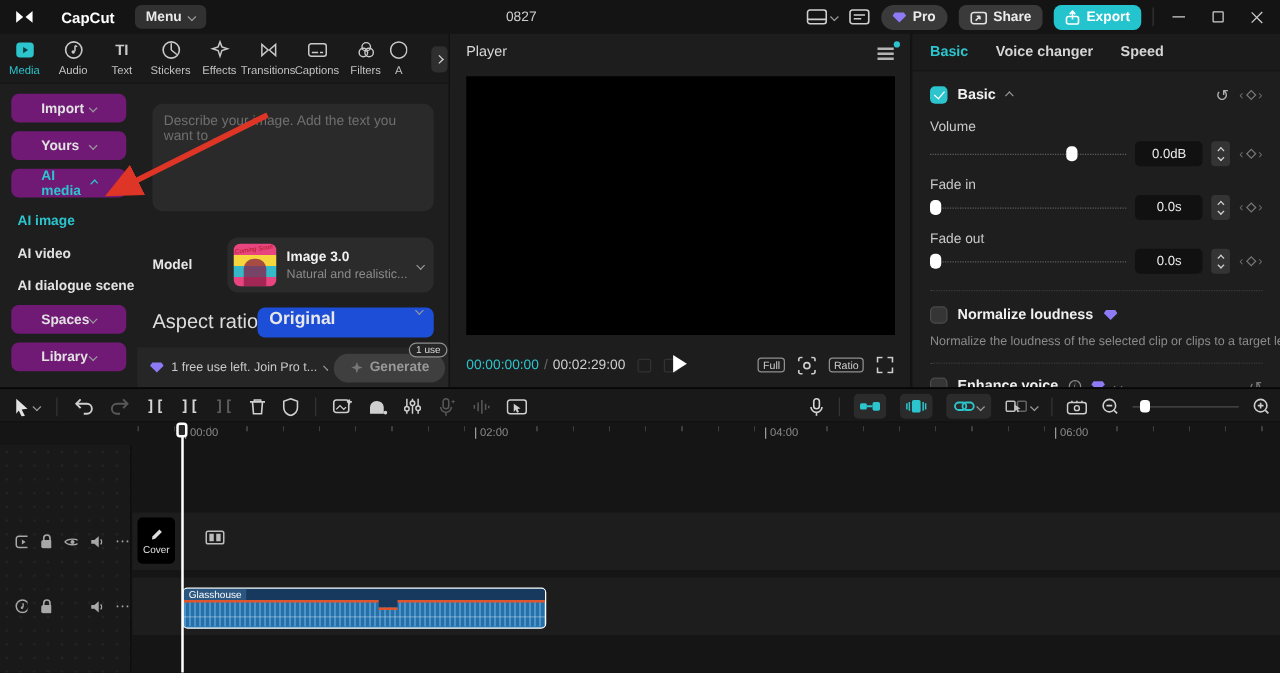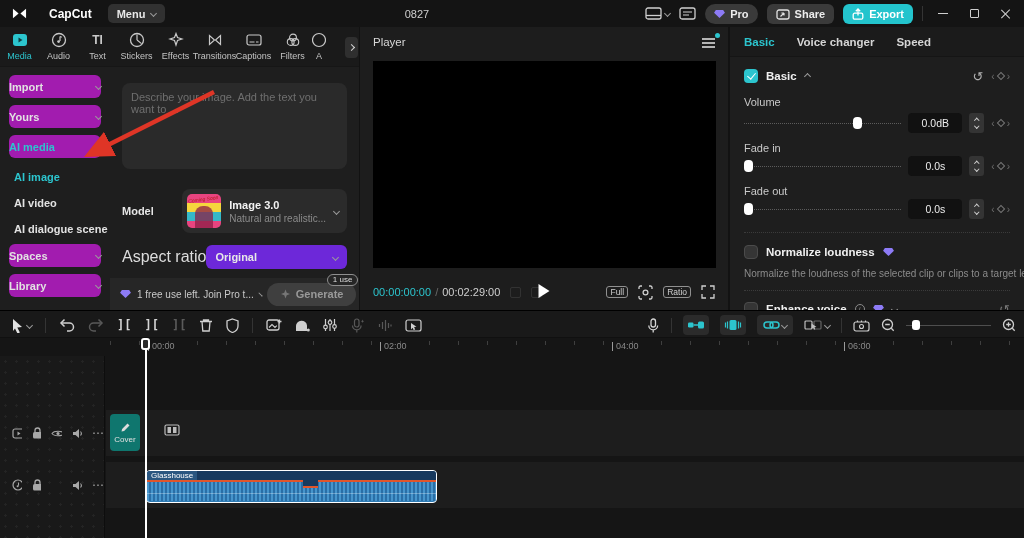--- a/index.html
+++ b/index.html
@@ -60,22 +60,22 @@
   .left-panel { position:absolute; top:27px; left:0; width:359px; height:283px; background:#1e1e1e; }
   .tabstrip { position:absolute; top:0; left:0; right:0; height:40px; background:#1a1a1a;
     display:flex; border-bottom:1px solid #161616; }
   .ltab { width:39px; display:flex; flex-direction:column; align-items:center; gap:3px; padding-top:5px; }
   .ltab span.lbl { font-size:9px; color:#c3c3c3; white-space:nowrap; }
   .ltab.active span.lbl { color:var(--accent); }
   .ltab.partial { width:14px; overflow:hidden; }
   .strip-chev { position:absolute; right:1px; top:10px; width:13px; height:21px; background:#2f2f2f;
     border-radius:4px; display:flex; align-items:center; justify-content:center; }
   .sidebar { position:absolute; top:40px; left:0; bottom:0; width:110px; padding:8px 9px; }
-  .spill { height:23px; background:#a21caf; border-radius:6px; display:flex; align-items:center;
-    justify-content:space-between; padding:0 0; font-size:11px; color:#e2e2e2; margin-bottom:7px; font-weight:bold; }
+  .spill { height:23px; background:#701a75; border-radius:6px; display:flex; align-items:center;
+    justify-content:space-between; padding:0 24px; font-size:11px; color:#e2e2e2; margin-bottom:7px; font-weight:bold; }
   .spill.acc { color:var(--accent); }
   .sitem { height:23px; display:flex; align-items:center; padding-left:5px; font-size:11px;
     color:#e2e2e2; margin-bottom:3px; font-weight:bold; }
   .sitem.acc { color:var(--accent); }
   .lcontent { position:absolute; top:40px; left:110px; right:0; bottom:32px; padding:9px 12px; }
   .prompt-row { display:flex; align-items:center; justify-content:space-between; }
   .prompt-row .pl { display:flex; align-items:center; gap:5px; font-size:11px; font-weight:bold; color:#f0f0f0; }
   .showcase { display:flex; align-items:center; gap:4px; font-size:11px; font-weight:bold; color:#d6d6d6; }
   .prompt-area { margin-top:7px; width:100%; height:86px; background:#2a2a2a; border:none; resize:none;
     border-radius:8px; padding:8px 9px; font-size:11px; color:#ddd; font-family:"Liberation Sans",sans-serif; }
@@ -87,22 +87,22 @@
   .thumb { width:34px; height:34px; border-radius:5px; overflow:hidden; position:relative; flex:0 0 auto;
     background:repeating-linear-gradient(180deg,#e8447f 0 9px,#f5d63d 9px 18px,#35b8c8 18px 27px,#e8447f 27px 34px); }
   .thumb .cap { position:absolute; top:2px; left:1px; font-size:5px; color:#b01a1a; font-style:italic;
     transform:rotate(-8deg); white-space:nowrap; }
   .thumb .fig { position:absolute; bottom:0; left:8px; width:18px; height:22px; border-radius:8px 8px 0 0;
     background:rgba(140,30,70,.75); }
   .model-meta { flex:1; min-width:0; }
   .model-meta .mn { font-size:11px; font-weight:bold; color:#f2f2f2; }
   .model-meta .md { font-size:10px; color:#8b8b8b; margin-top:2px; white-space:nowrap; overflow:hidden; }
   .aspect-row { margin-top:12px; display:flex; align-items:center; }
-  .aspect-dd { flex:1; height:24px; background:#6d28d9; border-radius:6px; display:flex; align-items:center;
-    justify-content:space-between; padding:0 9px; font-size:11px; font-weight:bold; color:#e8e8e8; }
+  .aspect-dd { flex:1; height:24px; background:#1d4ed8; border-radius:6px; display:flex; 
+    justify-content:space-between; padding:0 9px; font-size:14px; font-weight:bold; color:#e8e8e8; }
   .lfooter { position:absolute; bottom:0; left:110px; right:0; height:32px; background:#262626;
     display:flex; align-items:center; gap:6px; padding:0 10px; }
   .lfooter .promo { font-size:10px; color:#c9c9c9; white-space:nowrap; }
   .gen-wrap { position:relative; margin-left:auto; }
   .gen-btn { height:23px; border-radius:12px; background:#3f3f3f; color:#999; font-size:11px; font-weight:bold;
     display:flex; align-items:center; gap:5px; padding:0 13px; border:none; }
   .uses-badge { position:absolute; top:-9px; right:-2px; border:1px solid #8f8f8f; border-radius:8px;
     background:#262626; font-size:8px; color:#ddd; padding:0.5px 5px; }
 
   
@@ -154,21 +154,21 @@
     background:repeating-linear-gradient(90deg,#555 0 1px,transparent 1px 29px); }
   .rlabel { position:absolute; top:3px; display:flex; align-items:center; gap:3px; font-size:9px; color:#8a8a8a; }
   .rlabel i { width:1px; height:9px; background:#9a9a9a; }
   .gutter { position:absolute; top:46px; left:0; bottom:0; width:105px; background:#191919;
     background-image:radial-gradient(circle,#242424 1px,transparent 1.3px); background-size:11px 11px;
     border-right:1px solid #0d0d0d; }
   .lane { position:absolute; left:106px; right:0; height:46px; background:#1d1d1d; }
   .gut-row { position:absolute; left:0; width:105px; height:46px; display:flex; align-items:center;
     padding-left:12px; gap:10px; color:#a8a8a8; }
   .gut-row .more { font-size:12px; color:#a8a8a8; letter-spacing:1px; }
-  .cover-btn { position:absolute; left:110px; top:104px; width:30px; height:37px; background:#0f766e;
+  .cover-btn { position:absolute; left:110px; top:104px; width:30px; height:37px; background:#000000;
     border-radius:4px; display:flex; flex-direction:column; align-items:center; justify-content:center; gap:2px; }
   .cover-btn span { font-size:8px; color:#e0e0e0; }
   .filmic { position:absolute; left:164px; top:114px; }
   .clip { position:absolute; left:146px; top:160px; width:291px; height:33px; border:1.5px solid #fff;
     border-radius:4px; background:var(--clip_body); overflow:hidden; z-index:10; }
   .clip .head { height:9px; background:var(--clip_head); display:flex; align-items:center; }
   .clip .head span { font-size:8px; color:#fff; background:#2a5680; padding:0 4px; height:9px;
     display:flex; align-items:center; }
   .clip .wave { position:relative; height:21px;
     background:repeating-linear-gradient(90deg,#4795cc 0 2px,#2a6ea6 2px 4px); }

